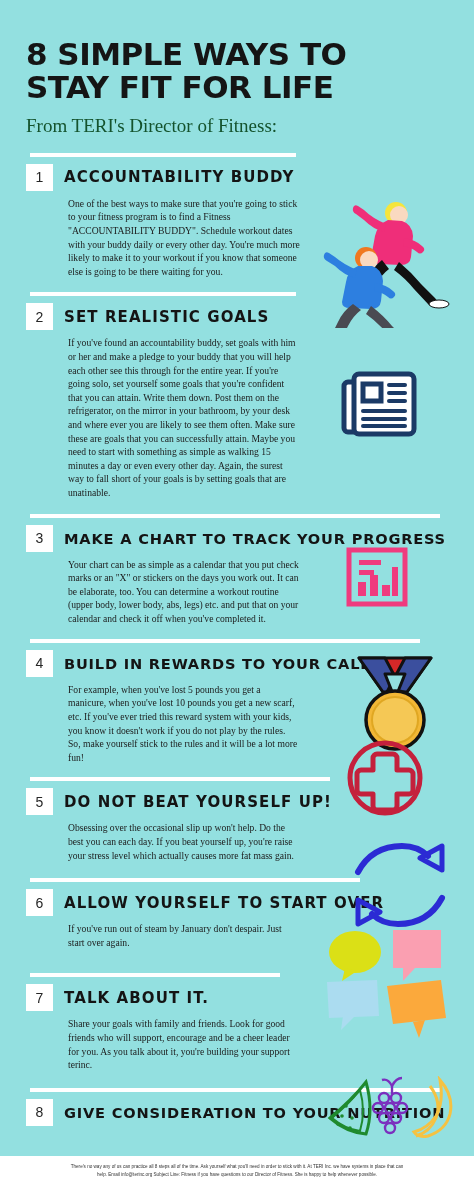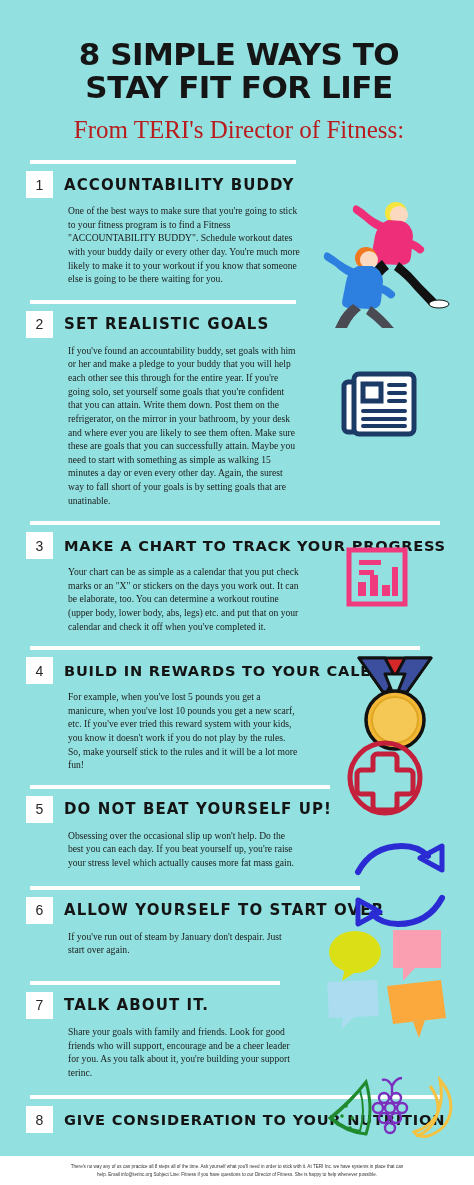--- a/index.html
+++ b/index.html
@@ -5,35 +5,35 @@
   * { margin:0; padding:0; box-sizing:border-box; }
   html,body { width:474px; height:1185px; }
   body {
     background:#93e0e0;
     font-family:"Liberation Sans", sans-serif;
     position:relative;
     overflow:hidden;
   }
 
   
-  .header { padding:38px 22px 0 26px;text-align:center; }
+  .header { padding:38px 22px 0 26px; }
   .title {
     font-family:"DejaVu Sans", sans-serif;
     font-weight:bold;
     font-size:31px;
     line-height:1.08;
     letter-spacing:-0.5px;
     color:#151515;
     text-transform:uppercase;
   }
   .subtitle {
     font-family:"Liberation Serif", serif;
-    font-size:25px;
+    font-size:19px;
     line-height:1.25;
-    color:#b91c1c;
+    color:#14532d;
     margin-top:9px;
   }
 
   
   .section { position:relative; padding:0 14px 0 26px; }
   .divider {
     height:4px;
     background:#ffffff;
     margin:0 0 7px 4px;
     width:266px;

